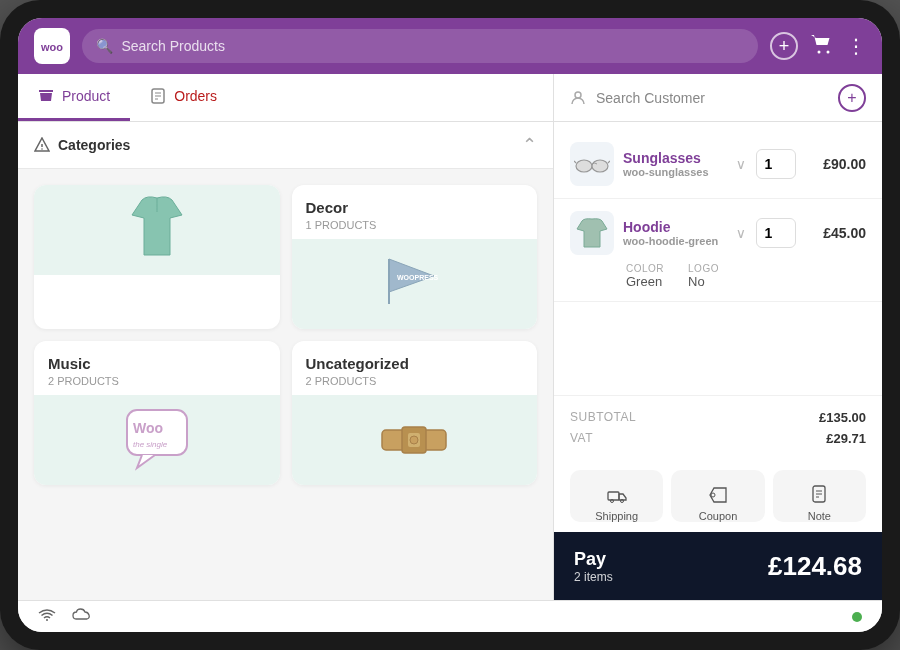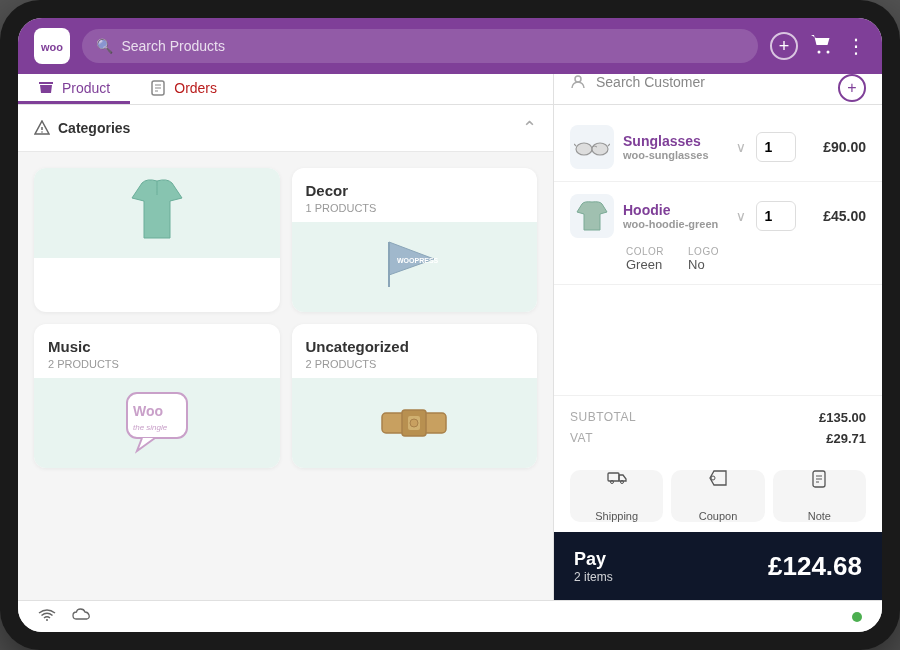--- a/index.html
+++ b/index.html
@@ -77,21 +77,21 @@
       display: flex;
       align-items: center;
       justify-content: center;
       color: white;
       font-size: 18px;
       cursor: pointer;
     }
     
     .tab-bar {
       background: white;
-      height: 31px;
+      height: 48px;
       display: flex;
       border-bottom: 1px solid #e0e0e0;
       flex-shrink: 0;
     }
     .tab-left {
       width: 535px;
       display: flex;
     }
     .tab {
       padding: 0 20px;
@@ -104,21 +104,21 @@
       border-bottom: 3px solid transparent;
       color: #b91c1c;
     }
     .tab.active {
       color: #7f3f98;
       border-bottom-color: #7f3f98;
     }
     .tab-right {
       flex: 1;
       display: flex;
-      align-items: flex-start;
+      align-items: center;
       padding: 0 16px;
       border-left: 1px solid #e0e0e0;
       gap: 10px;
     }
     .search-customer-bar {
       flex: 1;
       display: flex;
       align-items: center;
       gap: 10px;
       font-size: 14px;
@@ -323,21 +323,21 @@
       padding: 10px 16px;
     }
     .action-btn {
       flex: 1;
       height: 52px;
       background: #f5f5f5;
       border-radius: 10px;
       display: flex;
       flex-direction: column;
       align-items: center;
-      justify-content: space-between;
+      justify-content: flex-end;
       gap: 3px;
       cursor: pointer;
       border: none;
     }
     .action-btn-icon {
       font-size: 16px;
       color: #555;
     }
     .action-btn-label {
       font-size: 11px;

